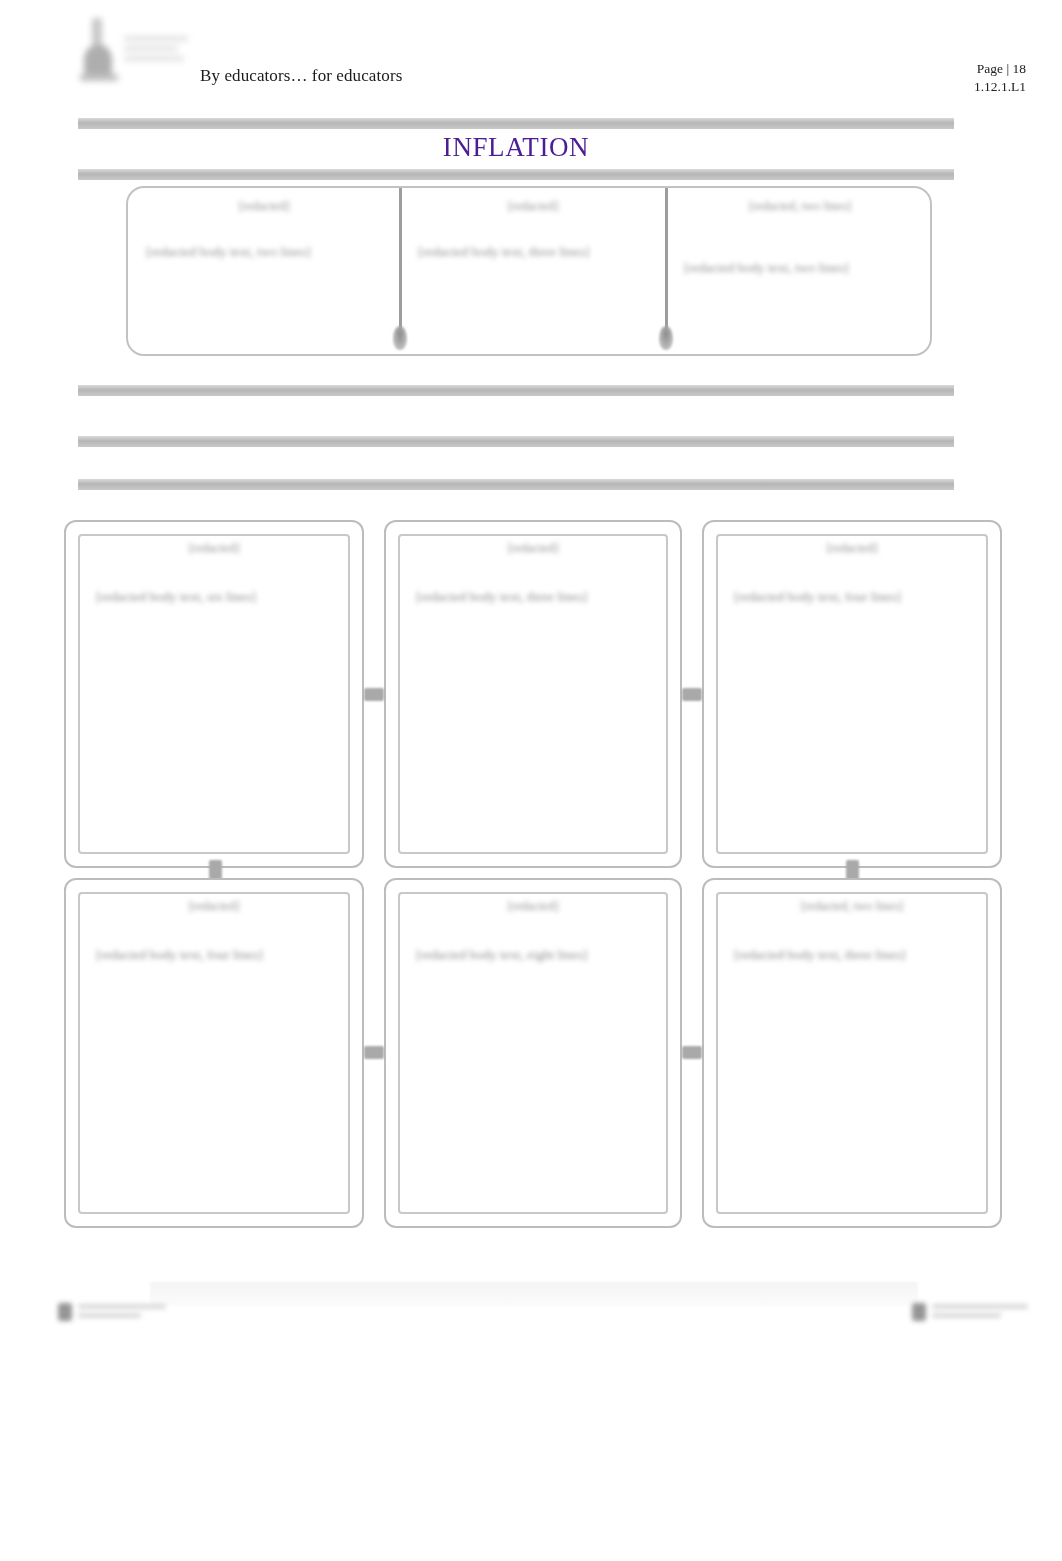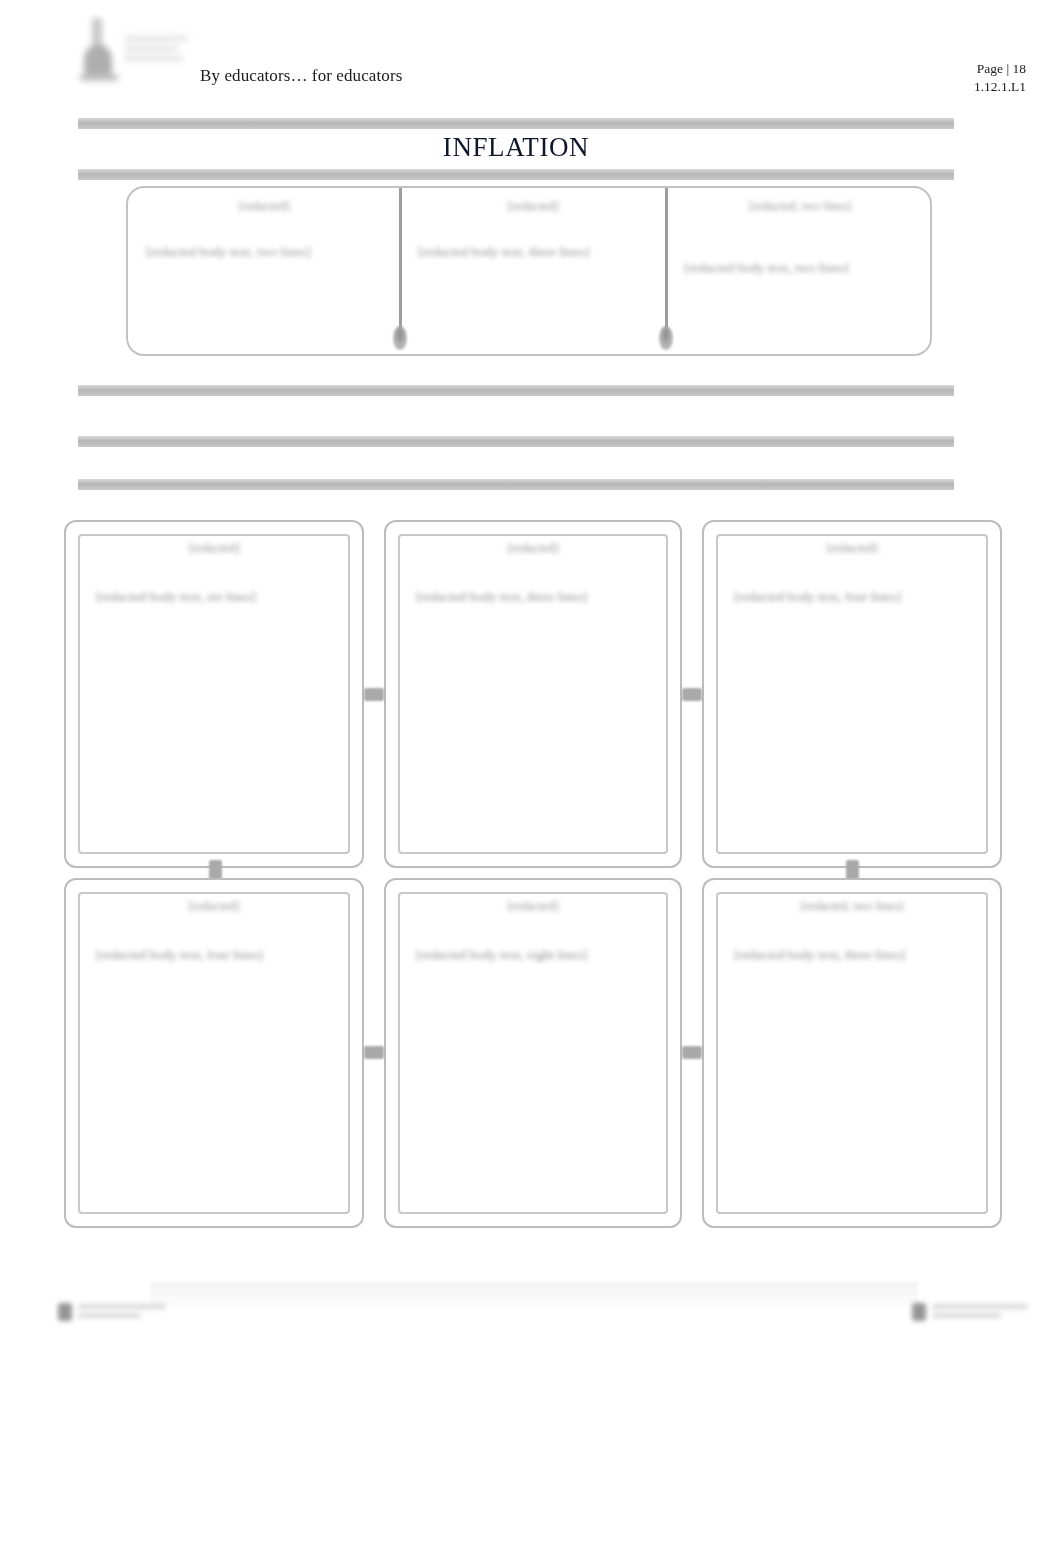--- a/index.html
+++ b/index.html
@@ -101,21 +101,21 @@
   }
   .rule-bar.top { top: 0; }
   .rule-bar.bottom { top: 51px; }
   .doc-title {
     position: absolute;
     left: 0; top: 14px;
     width: 876px;
     text-align: center;
     font-size: 27px;
     letter-spacing: .6px;
-    color: #0f172a;
+    color: #4c1d95;
   }
 
   
   .top-frame {
     position: absolute;
     left: 126px; top: 186px;
     width: 806px;
     height: 170px;
     border: 2.5px solid #c2c2c2;
     border-radius: 18px;

